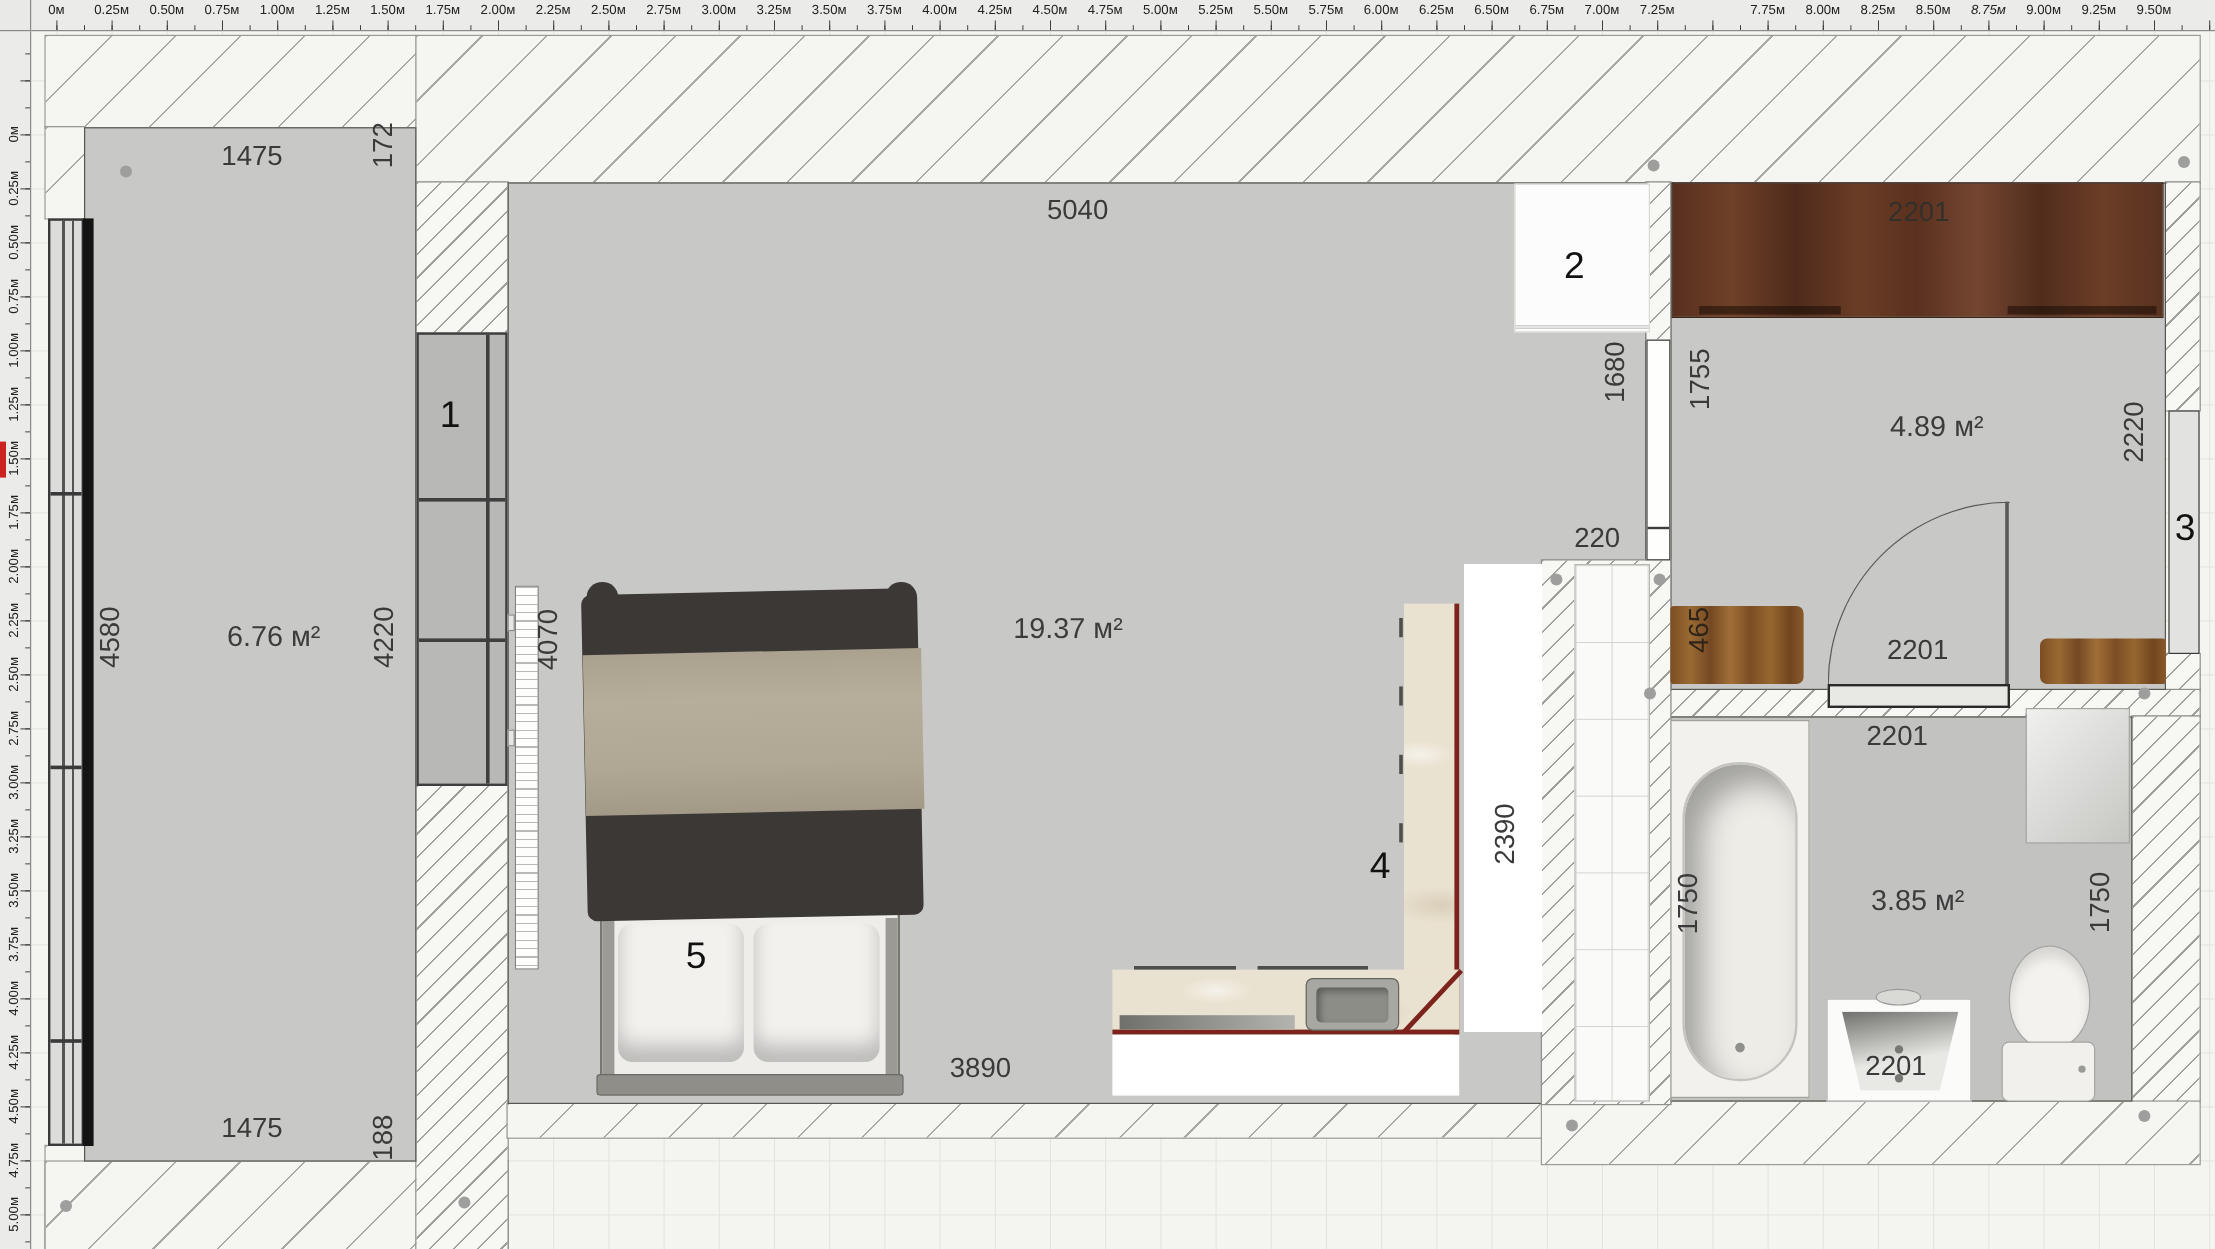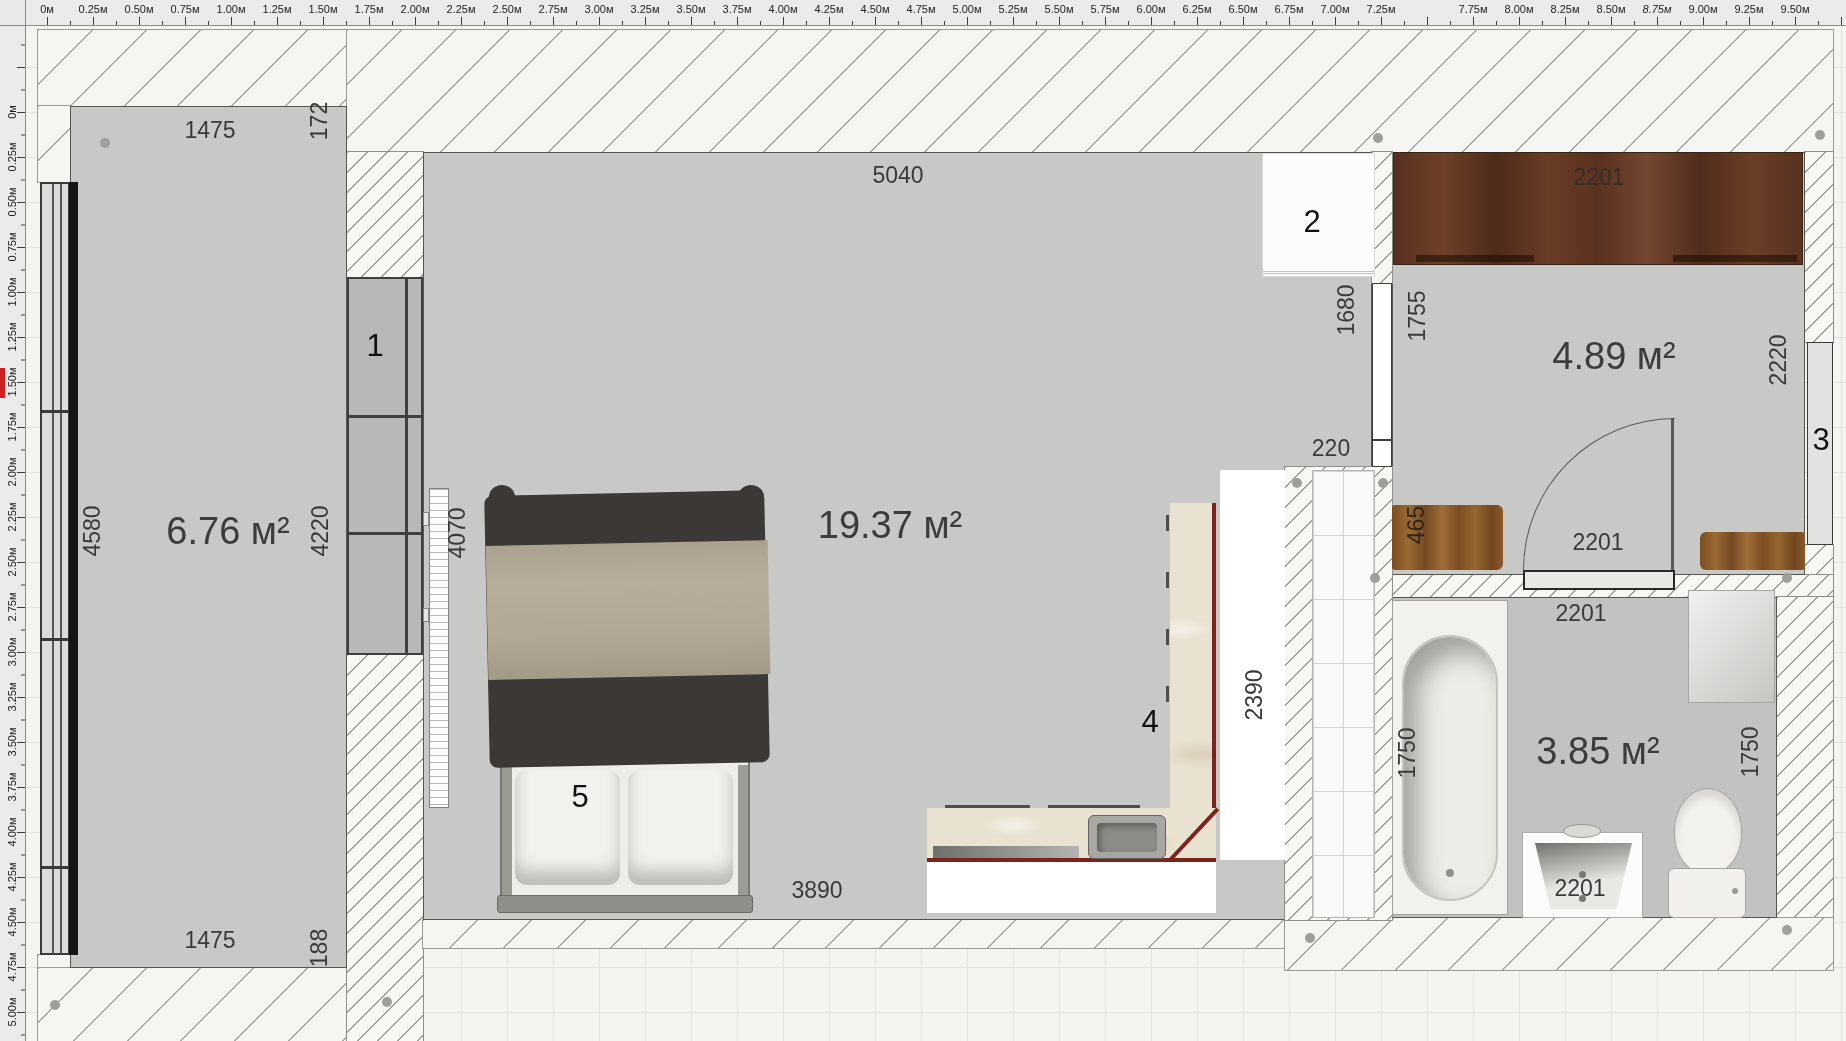--- a/index.html
+++ b/index.html
@@ -11,21 +11,21 @@
   
   .wall{background-image:repeating-linear-gradient(135deg,#a0a09c 0 1.3px,transparent 1.3px 14px);
         background-color:#f7f7f4;outline:1px solid #8f8f8b;}
   .wall2{background-image:repeating-linear-gradient(135deg,#a8a8a4 0 1.4px,transparent 1.4px 38px);
         background-color:#f5f5f2;outline:1px solid #9a9a96;}
   
   .floor{background:#c8c8c6;border:1.5px solid #55554f;}
   
   .lbl{color:#3a3a3a;font-size:23px;white-space:nowrap;transform:translate(-50%,-50%);z-index:6;}
   .vlbl{color:#3a3a3a;font-size:23px;white-space:nowrap;transform:translate(-50%,-50%) rotate(-90deg);z-index:6;}
-  .area{color:#3c3c3c;font-size:38px;white-space:nowrap;transform:translate(-50%,-50%);z-index:6;}
+  .area{color:#3c3c3c;font-size:24px;white-space:nowrap;transform:translate(-50%,-50%);z-index:6;}
   .marker{color:#111;font-size:31px;white-space:nowrap;transform:translate(-50%,-50%);z-index:7;}
   .dot{width:10px;height:10px;border-radius:50%;background:#9e9e9c;z-index:4;transform:translate(-50%,-50%);}
   
   .ruler{background:#ebebe9;z-index:10;overflow:hidden;font-size:11px;color:#222;}
   #ruler-top{left:26px;top:0;width:1820px;height:26px;border-bottom:1px solid #8a8a86;}
   #ruler-top::before{content:'';position:absolute;left:-26px;right:0;bottom:0;height:4px;
      background-image:linear-gradient(to right,#3c3c3c 1px,transparent 1px);background-size:23px 4px;background-position:47px 0;}
   #ruler-top::after{content:'';position:absolute;left:-26px;right:0;bottom:0;height:8px;
      background-image:linear-gradient(to right,#3c3c3c 1px,transparent 1px);background-size:46px 8px;background-position:47px 0;}
   #ruler-left{left:0;top:26px;width:26px;height:1015px;border-right:1px solid #8a8a86;}

